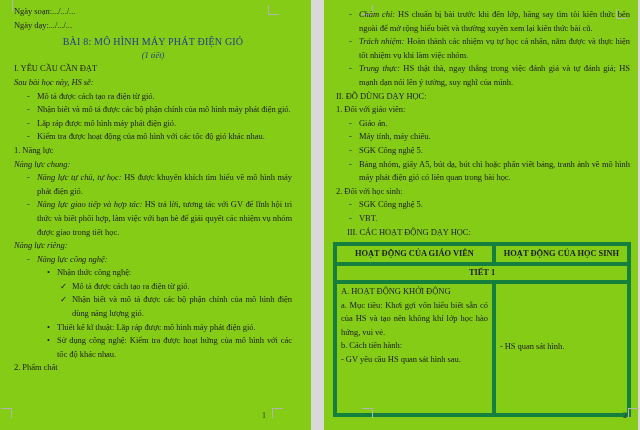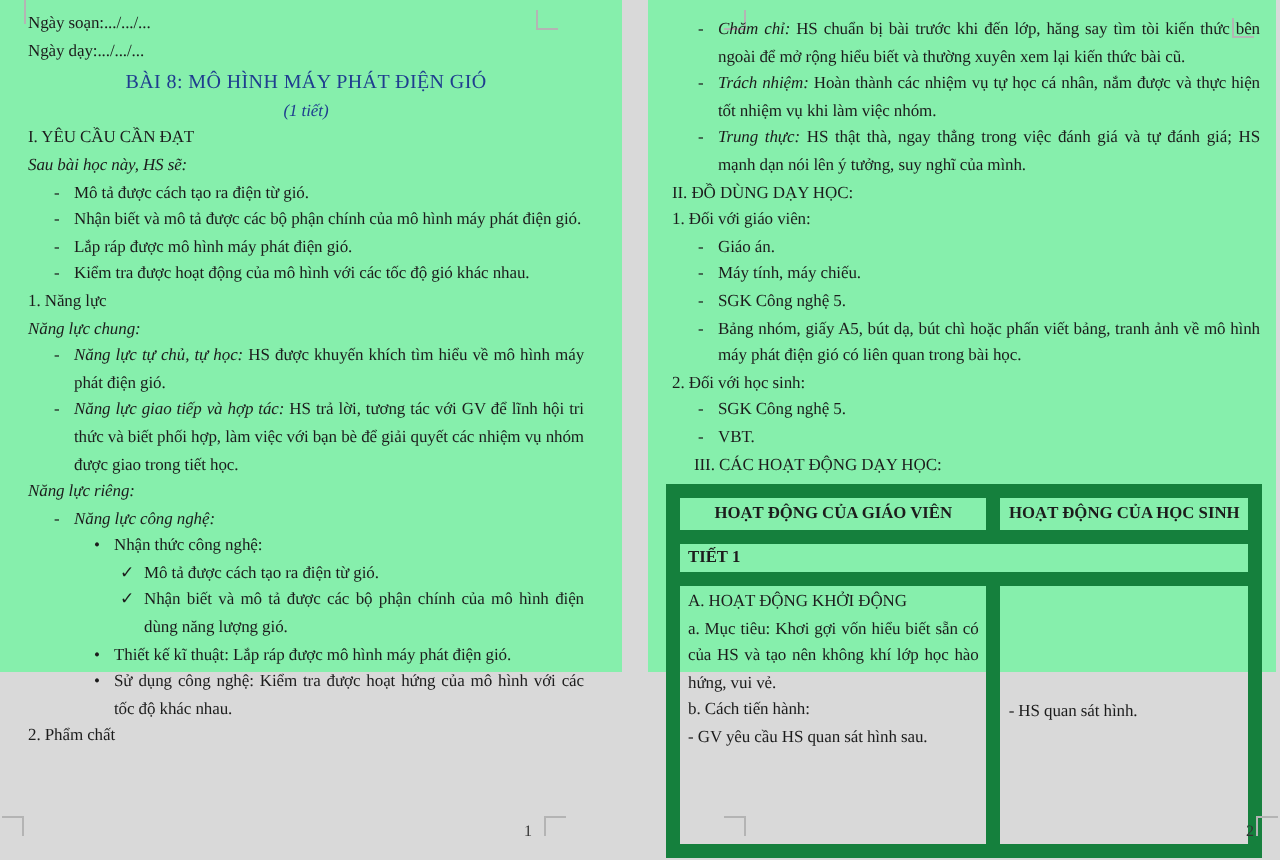--- a/index.html
+++ b/index.html
@@ -2,45 +2,45 @@
 <html><head>
 <meta charset="utf-8">
 <style>
   html,body{margin:0;padding:0}
   body{
     width:640px;height:430px;position:relative;overflow:hidden;
     background:#d9d9d9;
     font-family:"Liberation Serif","DejaVu Serif",serif;
     color:#1c1c1c;
   }
-  .page{position:absolute;top:0;height:336px;background:#86efac}
+  .page{position:absolute;top:0;height:430px;background:#84cc16}
   #page1{left:0;width:311px}
   #page2{left:324px;width:314px}
   .content{position:absolute}
   #page1 .content{left:14px;right:19px;top:5px}
   #page2 .content{left:12px;right:8px;top:8px}
   .para{position:relative;text-align:justify;font-size:8.5px;line-height:13.6px;letter-spacing:-0.05px;margin:0}
   .para.center{text-align:center}
   .title{color:#1f3d8f;font-size:10px;margin-top:3px;letter-spacing:.2px}
   .subtitle{color:#1f3d8f}
   .b{font-weight:normal}
   .i{font-style:italic}
   .lv1{padding-left:23px}
   .lv2{padding-left:43px}
   .lv3{padding-left:58px}
   .bullet{position:absolute}
   .lv1>.bullet{left:13px}
   .lv2>.bullet{left:33px}
   .lv3>.bullet{left:46px}
   .indent{padding-left:11px}
   table.acts{border-collapse:collapse;width:calc(100% + 4px);margin-left:-3px;margin-top:3px;table-layout:fixed}
-  table.acts th,table.acts td{border:7px solid #15803d;font-size:8.4px;vertical-align:top;padding:1px 4px}
+  table.acts th,table.acts td{border:4px solid #15803d;font-size:8.4px;vertical-align:top;padding:1px 4px}
   table.acts th{text-align:center;font-weight:bold;line-height:12px;padding:2px 1px}
   th.col-gv{width:52%}
-  td.tiet{text-align:left;font-weight:bold;line-height:12px;padding:1px}
+  td.tiet{text-align:center;font-weight:bold;line-height:12px;padding:1px}
   td.bigcell{height:127px}
   .right-offset{margin-top:55px}
   .mk{position:absolute;width:10px;height:9px;border:0 solid #b4b4b4}
   .mk-v{position:absolute;width:0;height:12px;border-left:1px solid #b4b4b4}
   .pgnum{position:absolute;font-size:8px;color:#333;line-height:9px}
 </style>
 </head>
 <body>
 
 <div class="page" id="page1">

